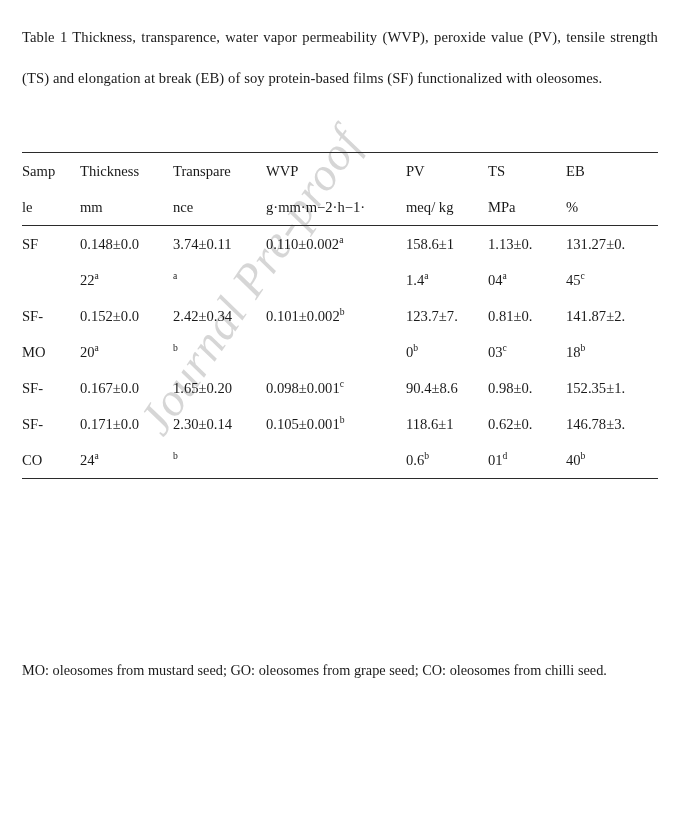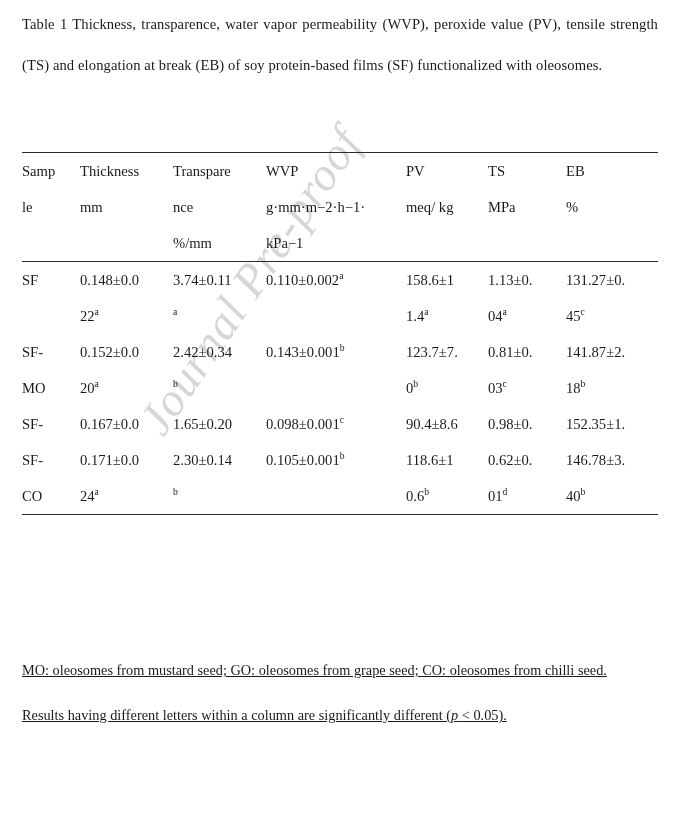--- a/index.html
+++ b/index.html
@@ -19,21 +19,21 @@
     position: relative;
     width: 675px;
     height: 822px;
     padding: 0;
     box-sizing: border-box;
   }
   
   .caption {
     position: absolute;
     left: 22px;
-    top: 4px;
+    top: 17px;
     width: 636px;
     font-size: 14.6px;
     line-height: 41px;
     text-align: justify;
     text-justify: inter-word;
     letter-spacing: 0.1px;
   }
 
   
   .table-wrap {
@@ -75,21 +75,20 @@
 
   
   .footnotes {
     position: absolute;
     left: 22px;
     top: 650px;
     width: 640px;
     font-size: 14.3px;
     line-height: 41px;
     text-align: justify;
-    text-decoration: underline;
   }
   .footnotes .fn2 { margin-top: 4px; }
   .footnotes em { font-style: italic; }
 
   
   .watermark {
     position: absolute;
     left: 150px;
     top: 262px;
     width: 430px;
@@ -149,29 +148,20 @@
         <tr class="hdr">
           <td class="cell">le</td>
           <td class="cell">mm</td>
           <td class="cell">nce</td>
           <td class="cell">g·mm·m−2·h−1·</td>
           <td class="cell">meq/ kg</td>
           <td class="cell">MPa</td>
           <td class="cell">%</td>
         </tr>
 
-        <tr class="hdr">
-          <td class="cell"></td>
-          <td class="cell"></td>
-          <td class="cell">%/mm</td>
-          <td class="cell">kPa−1</td>
-          <td class="cell"></td>
-          <td class="cell"></td>
-          <td class="cell"></td>
-        </tr>
 
         <tr class="rule-mid">
           <td class="cell">SF</td>
           <td class="cell">0.148±0.0</td>
           <td class="cell">3.74±0.11</td>
           <td class="cell"><span>0.110±0.002</span><sup>a</sup></td>
           <td class="cell">158.6±1</td>
           <td class="cell">1.13±0.</td>
           <td class="cell">131.27±0.</td>
         </tr>
@@ -182,21 +172,21 @@
           <td class="cell"></td>
           <td class="cell"><span>1.4</span><sup>a</sup></td>
           <td class="cell"><span>04</span><sup>a</sup></td>
           <td class="cell"><span>45</span><sup>c</sup></td>
         </tr>
 
         <tr>
           <td class="cell">SF-</td>
           <td class="cell">0.152±0.0</td>
           <td class="cell">2.42±0.34</td>
-          <td class="cell"><span>0.143±0.001</span><sup>b</sup></td>
+          <td class="cell"><span>0.101±0.002</span><sup>b</sup></td>
           <td class="cell">123.7±7.</td>
           <td class="cell">0.81±0.</td>
           <td class="cell">141.87±2.</td>
         </tr>
         <tr>
           <td class="cell">MO</td>
           <td class="cell"><span>20</span><sup>a</sup></td>
           <td class="cell"><span></span><sup>b</sup></td>
           <td class="cell"></td>
           <td class="cell"><span>0</span><sup>b</sup></td>
@@ -235,16 +225,15 @@
 
         <tr class="rule-bot">
           <td colspan="7" style="height:0;padding:0;"></td>
         </tr>
       </tbody>
     </table>
   </div>
 
   <div class="footnotes">
     <div class="fn1">MO: oleosomes from mustard seed; GO: oleosomes from grape seed; CO: oleosomes from chilli seed.</div>
-    <div class="fn2"><span>Results having different letters within a column are significantly different (</span><em>p</em><span> &lt; 0.05).</span></div>
   </div>
 
 </div>
 
 </body></html>

